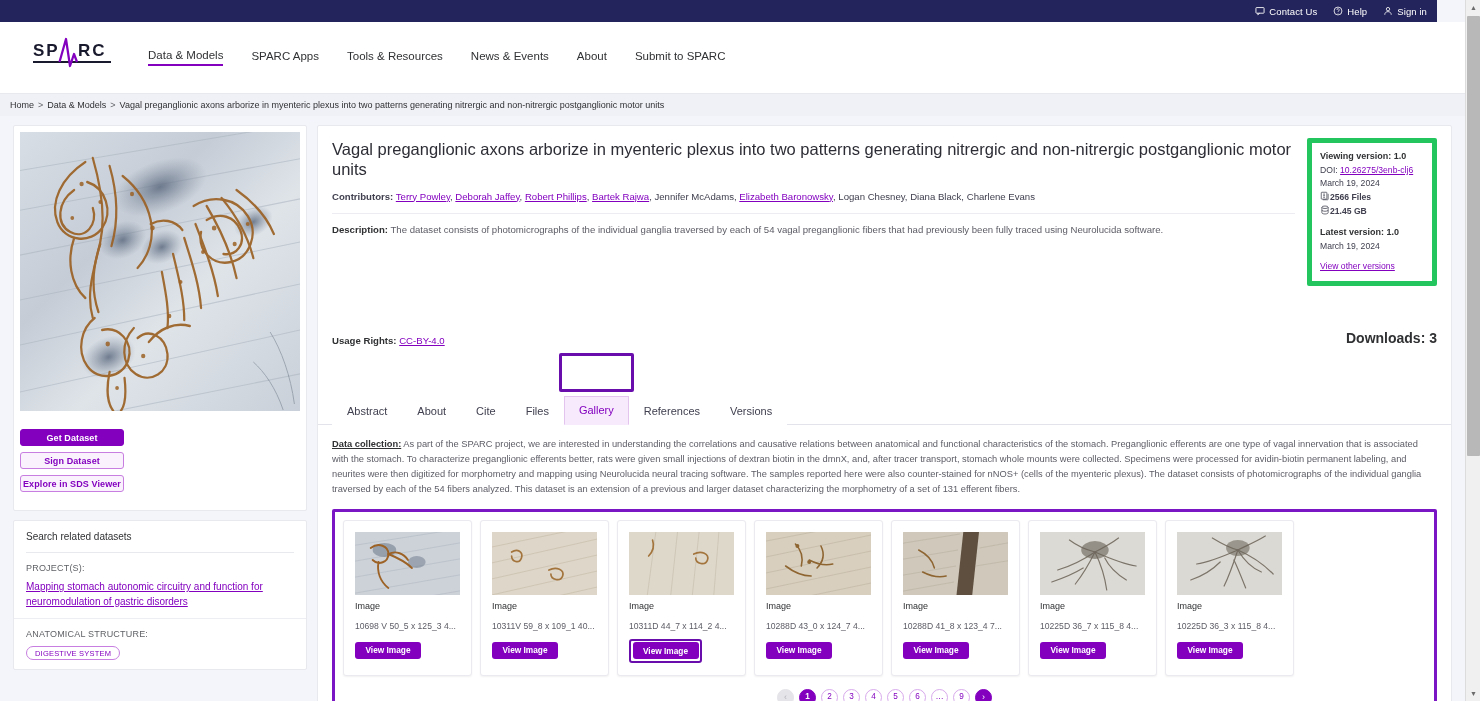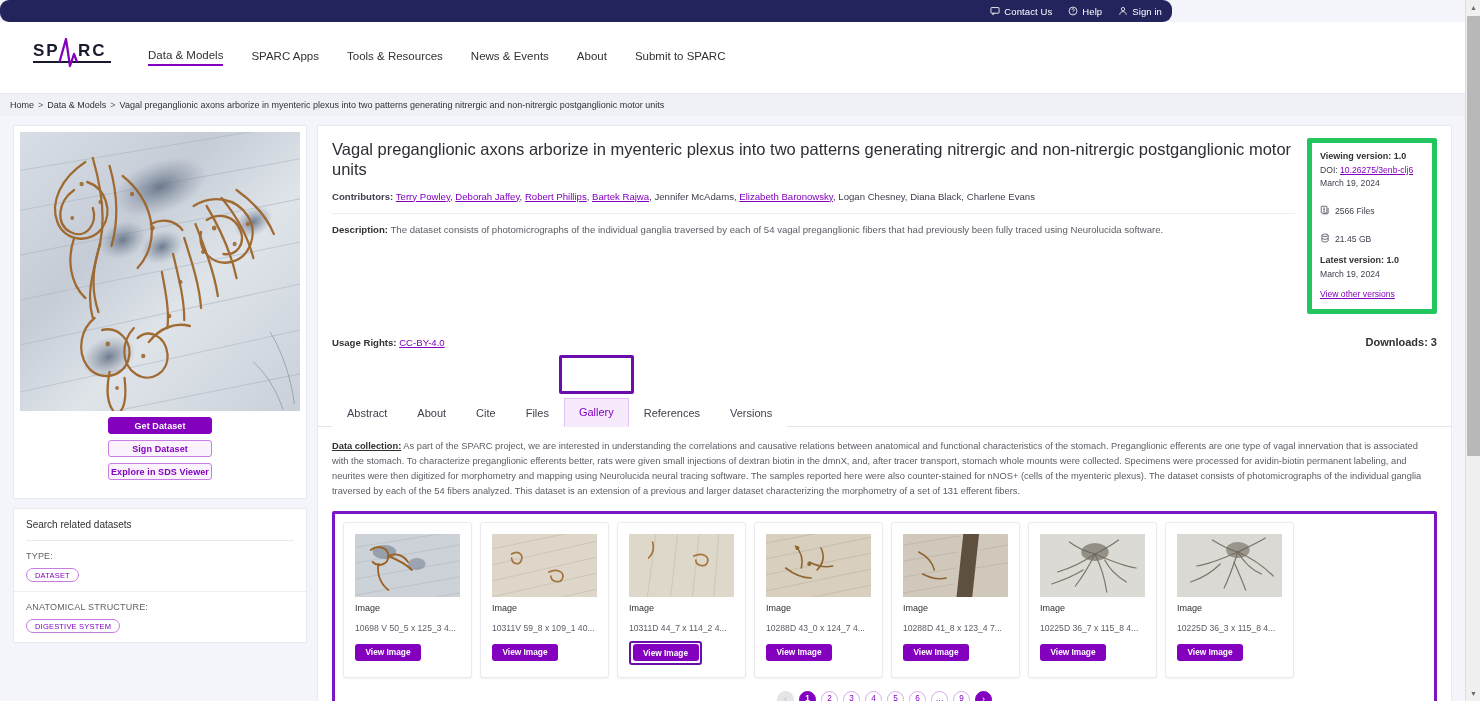--- a/index.html
+++ b/index.html
@@ -9,23 +9,23 @@
     width: 1480px; height: 701px;
     overflow: hidden;
     background: #f4f5fa;
     font-family: "Liberation Sans", sans-serif;
     color: #303133;
   }
   .page { position: relative; width: 1480px; height: 701px; overflow: hidden; }
 
   
   .utilbar {
-    height: 22px; background: #24245c; width: 1172px;
+    height: 22px; background: #24245c; width: 1437px;
     display: flex; align-items: center; justify-content: flex-end;
-    padding-right: 10px; gap: 16px; border-radius: 9px;
+    padding-right: 10px; gap: 16px;
   }
   .utilbar a {
     color: #ffffff; font-size: 9.5px; text-decoration: none;
     display: flex; align-items: center; gap: 4px; letter-spacing: .1px;
   }
   .utilbar svg { display: block; }
 
   
   .navbar {
     height: 72px; background: #ffffff; width: 1465px;
@@ -60,22 +60,22 @@
   
   .panel {
     background: #ffffff; border: 1px solid #e8e8ef; border-radius: 2px;
     margin-bottom: 9px;
   }
   .hero-panel { padding: 6px; }
   .hero-img {
     width: 100%; height: 279px; display: block;
     background-color: #c3c9d2;
   }
-  .btn-stack { padding: 6px 0 12px 0; display: flex; flex-direction: column;
-    align-items: center; gap: 6px; }
+  .btn-stack { padding: 18px 0 12px 0; display: flex; flex-direction: column;
+    gap: 6px; }
   .btn {
     width: 104px; height: 17px; border-radius: 3px; font-size: 9px;
     display: flex; align-items: center; justify-content: center;
     cursor: pointer; font-weight: bold; letter-spacing: .1px;
   }
   .btn-primary { background: #8300bf; color: #ffffff; border: 1px solid #8300bf; }
   .btn-outline { background: #faf3fd; color: #8300bf; border: 1px solid #c77ee0; }
 
   .sidebox { padding: 0; }
   .sidebox-head {
@@ -116,32 +116,32 @@
   .desc { font-size: 9.6px; color: #5c5c66; line-height: 1.5; }
   .desc b { color: #303133; }
 
   .versionbox {
     width: 130px; flex: 0 0 130px; border: 5px solid #22c55e; border-radius: 2px;
     padding: 7px 8px; font-size: 8.6px; color: #404050; line-height: 1.55;
     align-self: flex-start;
   }
   .versionbox .strong { font-weight: bold; color: #303133; font-size: 9px; }
   .versionbox a { color: #8300bf; text-decoration: underline; }
-  .vb-row { display: flex; align-items: center; gap: 5px; margin-top: 14px; }
+  .vb-row { display: flex; align-items: center; margin-top: 0; font-weight: bold; }
   .vb-row svg { flex: 0 0 auto; }
   .vb-gap { margin-top: 7px; }
 
   .usage-row {
     display: flex; justify-content: space-between; align-items: flex-end;
-    margin-top: 22px; font-size: 9.6px;
+    margin-top: 44px; font-size: 9.6px;
   }
   .usage-row .ul { color: #303133; }
   .usage-row .ul b { font-weight: bold; }
   .usage-row .ul a { color: #8300bf; text-decoration: underline; }
-  .usage-row .dl { color: #303133; font-weight: bold; font-size: 11px; }
+  .usage-row .dl { color: #303133; font-weight: bold; font-size: 14px; }
 
   
   .tabs {
     display: flex; align-items: flex-end; margin-top: 11px;
     border-bottom: 1px solid #e3e3ec; position: relative;
     margin-left: -14px; margin-right: -14px; padding-left: 14px;
   }
   .tab {
     font-size: 11px; color: #404050; padding: 7px 14px 8px 14px;
     border: 1px solid transparent; border-bottom: none; cursor: pointer;
@@ -369,27 +369,25 @@
           <div class="btn btn-primary">Get Dataset</div>
           <div class="btn btn-outline">Sign Dataset</div>
           <div class="btn btn-outline">Explore in SDS Viewer</div>
         </div>
       </div>
 
       <div class="panel sidebox">
         <div class="sidebox-head">Search related datasets</div>
         <div class="sidebox-divider"></div>
 
-
         <div class="facet">
-          <div class="facet-label">TYPE:</div>
-          <div class="tag-row">
-            <span class="tag">DATASET</span>
-          </div>
+          <div class="facet-label">PROJECT(S):</div>
+          <a class="facet-link" href="#">Mapping stomach autonomic circuitry and function for neuromodulation of gastric disorders</a>
         </div>
+
 
         <div class="facet">
           <div class="facet-label">ANATOMICAL STRUCTURE:</div>
           <div class="tag-row">
             <span class="tag">DIGESTIVE SYSTEM</span>
           </div>
 
         </div>
       </div>
     </div>

